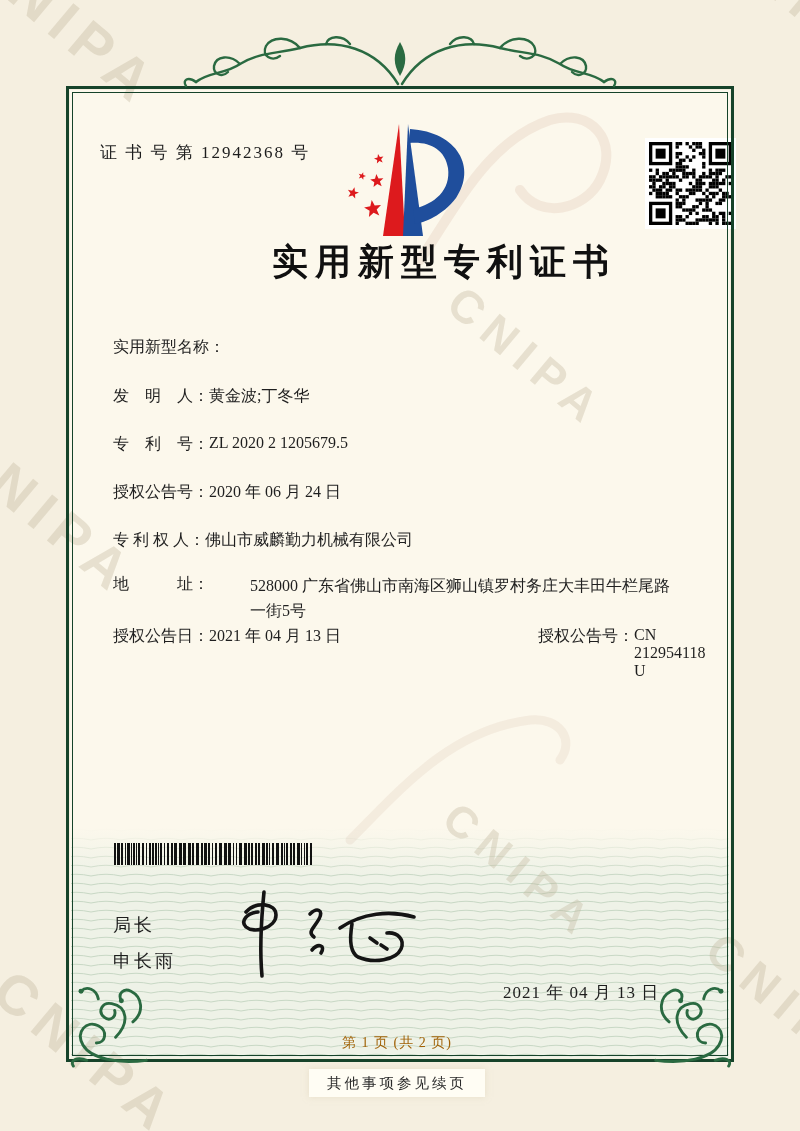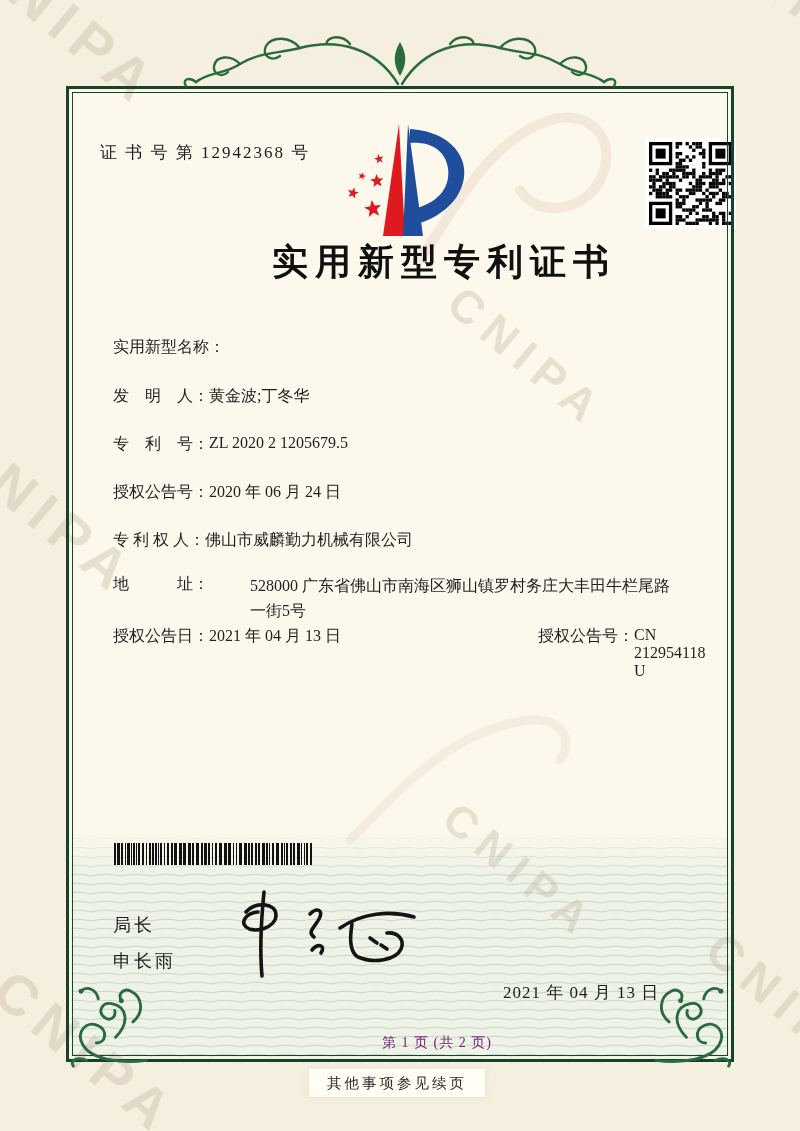--- a/index.html
+++ b/index.html
@@ -59,21 +59,21 @@
     font-size:15.5px;line-height:1.78;color:#222;
   }
   .paras p{margin:0;text-indent:2em;text-align:justify;}
   .barcode{position:absolute;left:113px;top:843px;width:206px;height:22px;}
   .sig-title{position:absolute;left:113px;top:913px;font-size:18px;color:#1d1d1d;letter-spacing:3px;font-family:Liberation Mono, monospace;}
   .sig-name{position:absolute;left:113px;top:949px;font-size:18px;color:#1d1d1d;letter-spacing:3px;}
   .sig-script{position:absolute;left:222px;top:886px;width:215px;height:100px;}
   .issue-date{position:absolute;left:503px;top:981px;font-size:17px;color:#1d1d1d;letter-spacing:1px;}
   .page-info{
     position:absolute;left:66px;top:1034px;width:662px;text-align:center;
-    font-size:14px;color:#701a75;letter-spacing:1px;padding-left:40px;
+    font-size:14px;color:#a16207;letter-spacing:1px;
   }
   .note{
     position:absolute;left:66px;top:1074px;width:662px;text-align:center;font-size:14.5px;color:#2a2a2a;
   }
   .note span{background:#fffdf4;padding:6px 18px;letter-spacing:3px;box-shadow:0 0 6px rgba(220,210,180,.5);}
   .ornament{position:absolute;z-index:5;pointer-events:none;}
   .script-wm{position:absolute;z-index:2;pointer-events:none;}
 </style>
 </head>
 <body>

